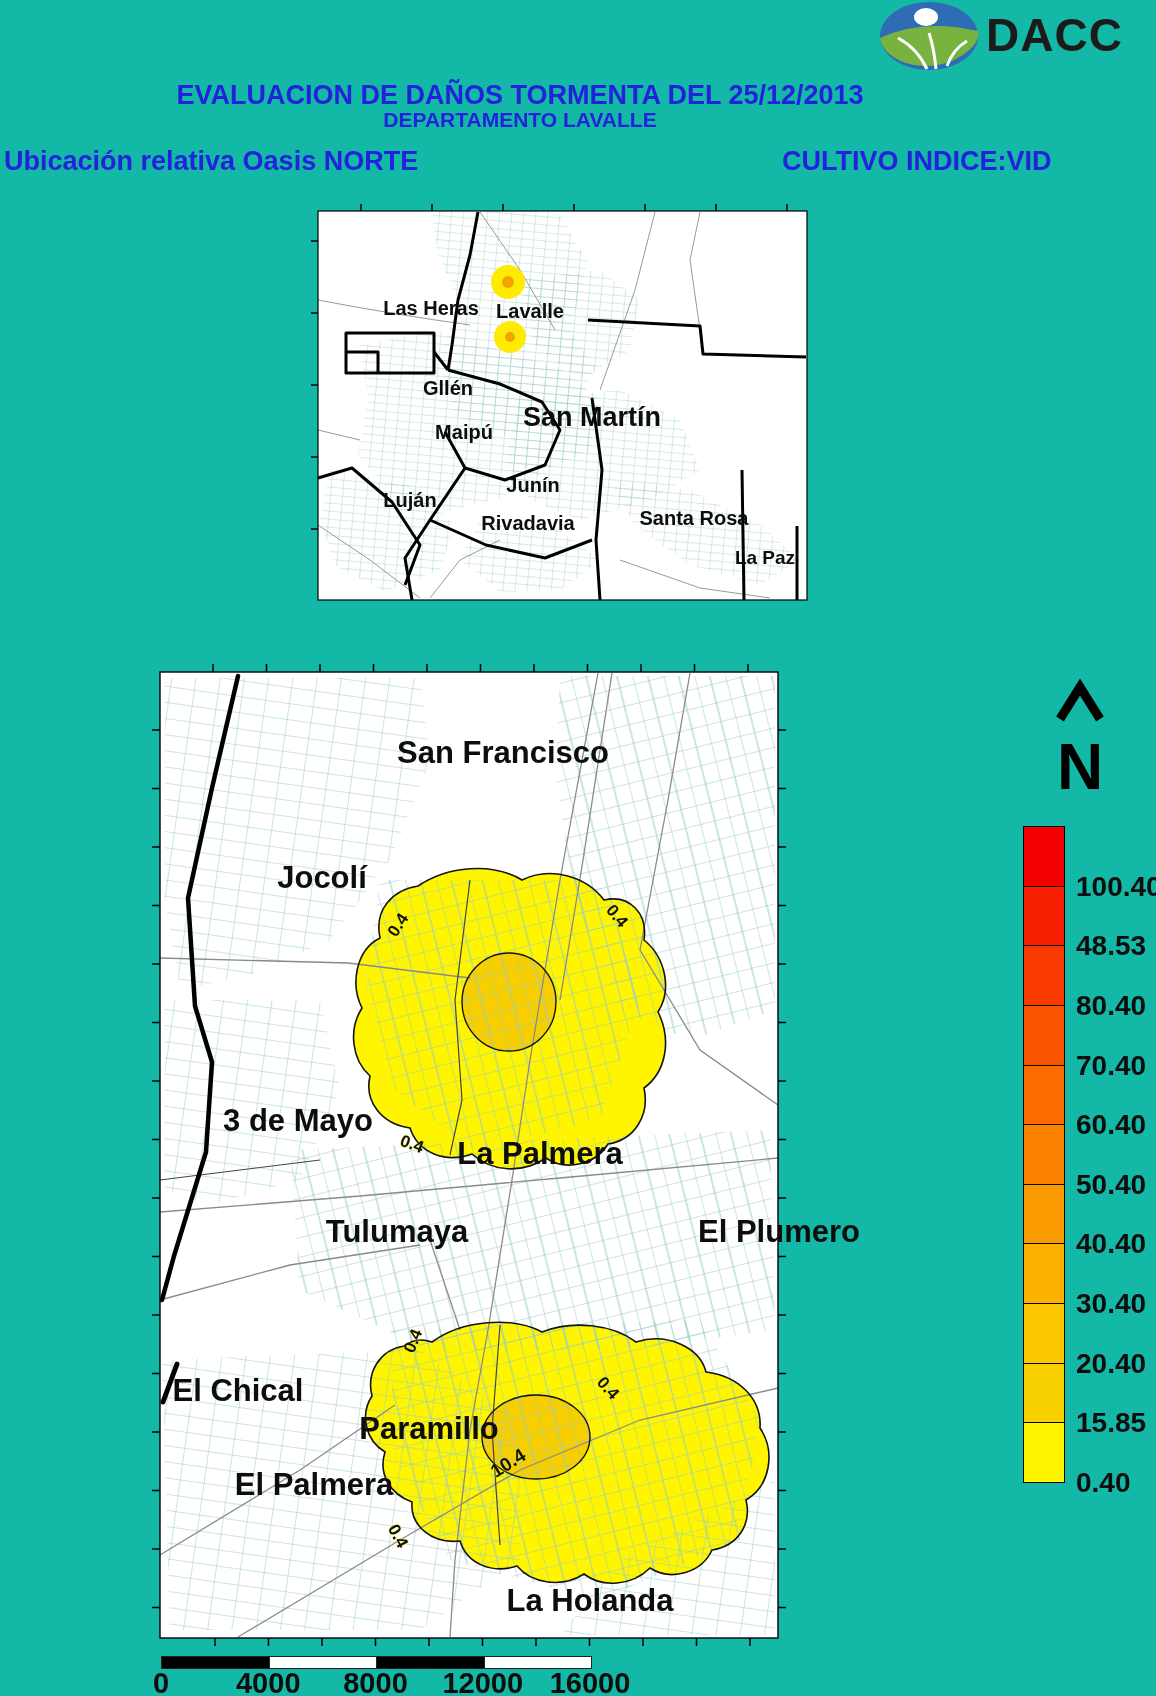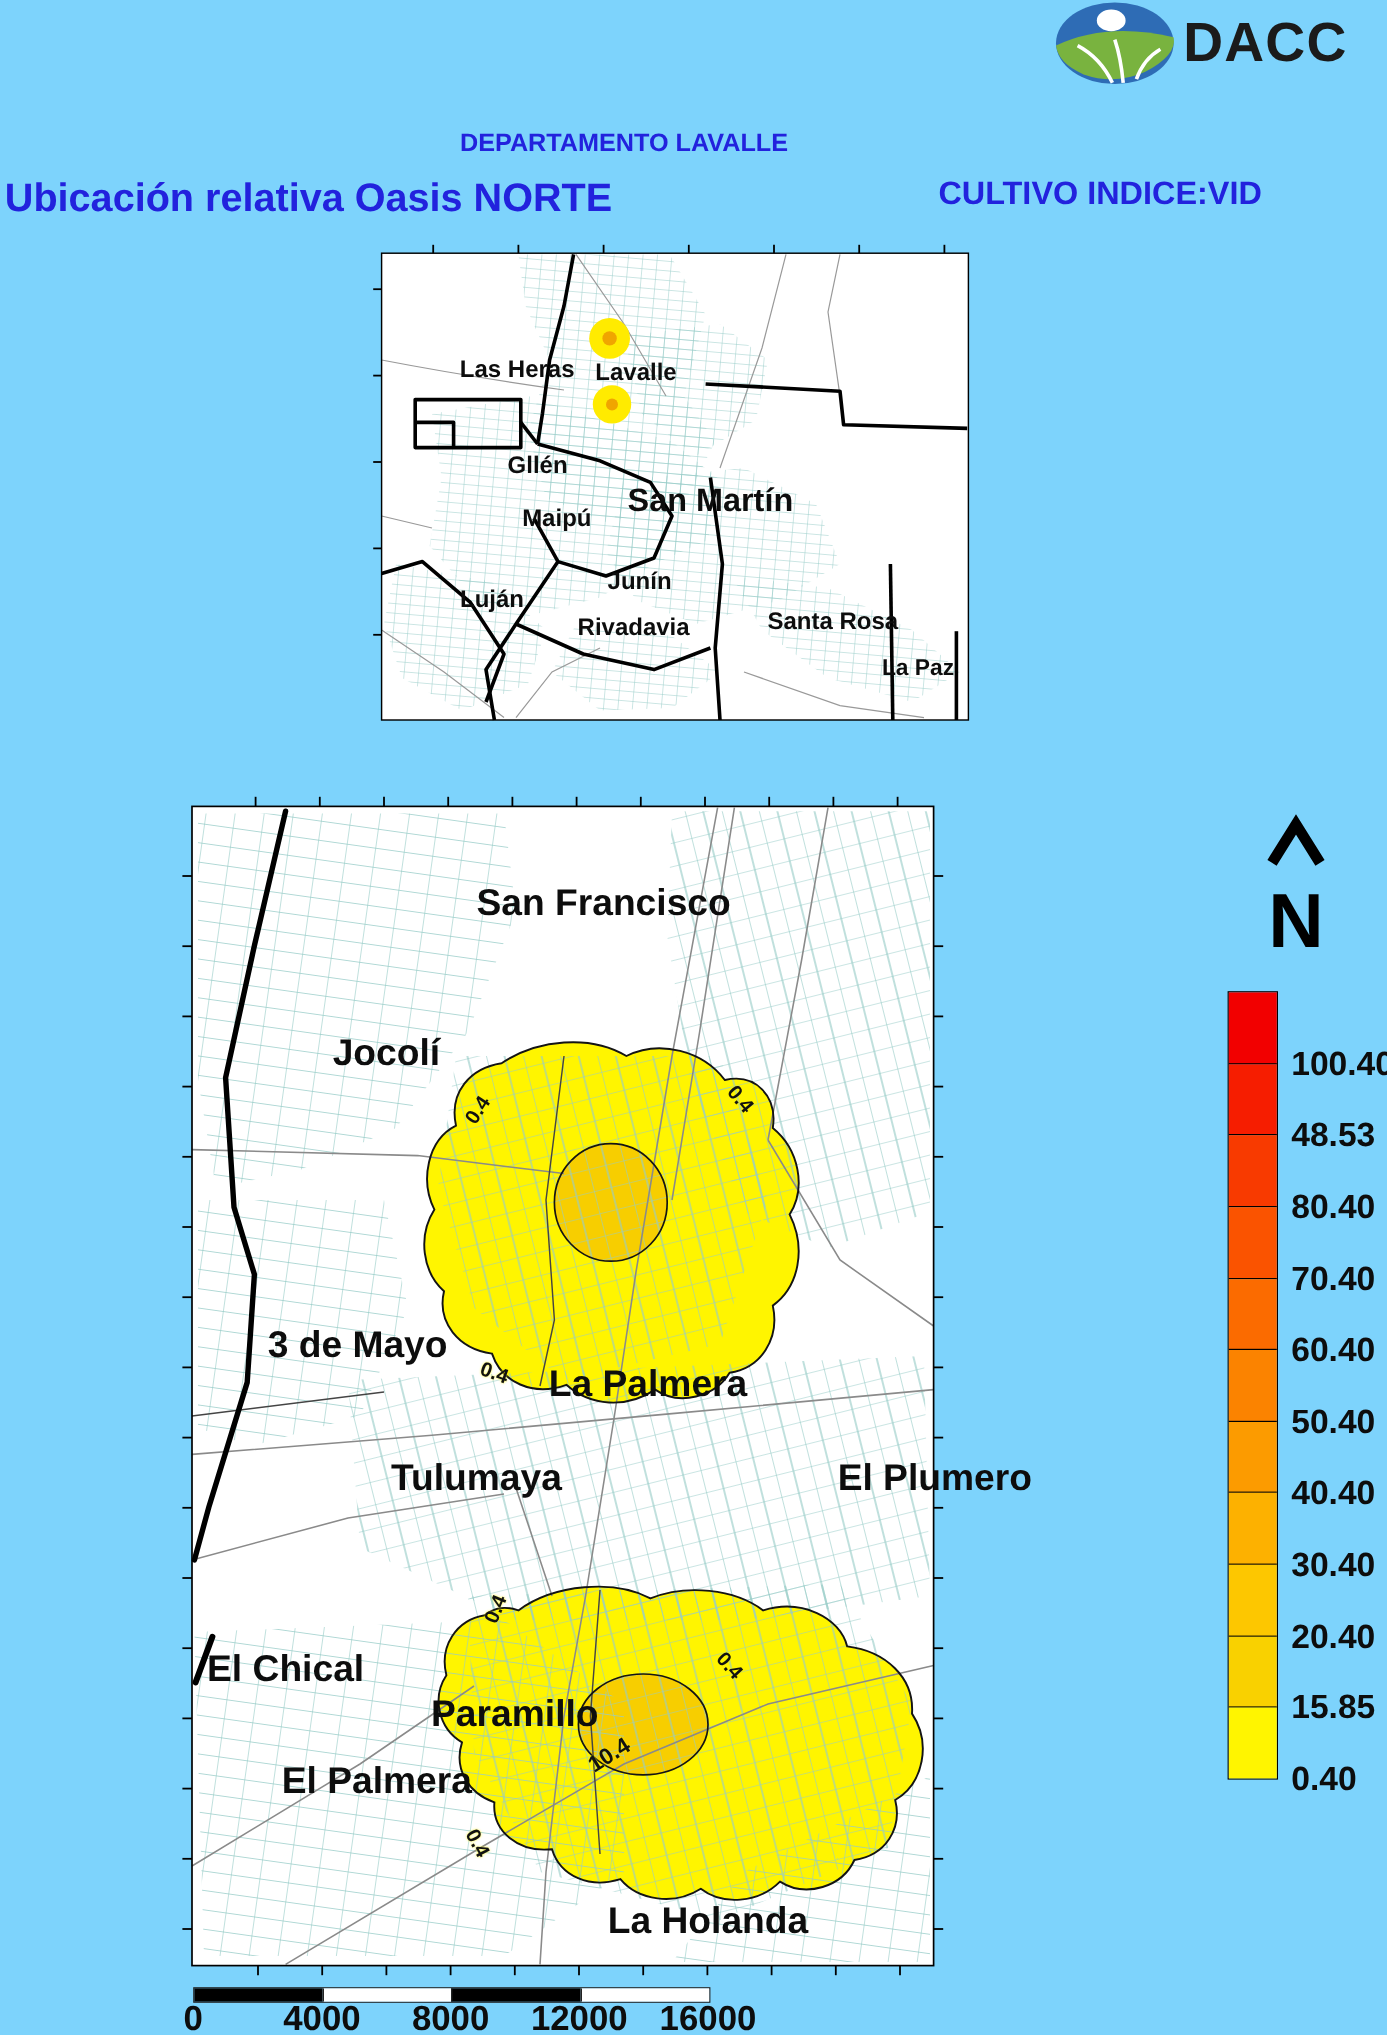--- a/index.html
+++ b/index.html
@@ -1,22 +1,22 @@
 <!DOCTYPE html>
 <html style="--title-blue: #2222DD; --blob-yellow: #FFF500; --blob-gold: #F7CE00; --parcel-teal: #96CCC7;"><head>
 <meta charset="utf-8">
 <style>
   html,body{margin:0;padding:0;background:#fff;}
-  .page{position:relative;width:1156px;height:1696px;background:#7dd3fc;overflow:hidden;
+  .page{position:relative;width:1156px;height:1696px;background:#14b8a6;overflow:hidden;
         font-family:"Liberation Sans",sans-serif;}
   .abs{position:absolute;}
   .blue{color:var(--title-blue,#2222DD);}
   .title1{left:0;top:80px;width:1040px;text-align:center;font-size:27px;font-weight:700;}
   .title2{left:0;top:108px;width:1040px;text-align:center;font-size:21px;font-weight:700;}
-  .sub-left{left:4px;top:146px;font-size:33px;font-weight:700;white-space:nowrap;}
+  .sub-left{left:4px;top:146px;font-size:27px;font-weight:700;white-space:nowrap;}
   .sub-right{left:782px;top:146px;font-size:27px;font-weight:700;white-space:nowrap;}
   .logo-text{position:absolute;left:986px;top:8px;font-size:46px;font-weight:700;color:#1b1b1b;letter-spacing:1px;}
   #map-svg{position:absolute;left:0;top:0;pointer-events:none;}
   .plabel{position:absolute;font-weight:700;color:#0d0d0d;white-space:nowrap;line-height:1;}
   .contour{color:#111;text-shadow:0 0 2px rgba(255,245,0,.9);}
   .north-n{position:absolute;left:1080px;top:767px;transform:translate(-50%,-50%);
            font-size:64px;font-weight:700;color:#000;line-height:1;}
   #legend-bar{position:absolute;left:1023px;top:826px;width:42px;height:657px;
               border:1px solid #000;box-sizing:border-box;display:flex;flex-direction:column;}
   .lseg{flex:1;border-bottom:1px solid #000;}
@@ -37,20 +37,21 @@
       <ellipse cx="929" cy="36" rx="49" ry="34" fill="#2E6CB5"></ellipse>
       <path d="M880,38 Q922,18 978,31 Q981,46 954,60 Q929,71 903,62 Q882,53 880,38 Z" fill="#79B33F"></path>
       <ellipse cx="926" cy="17" rx="12" ry="9" fill="#ffffff"></ellipse>
       <path d="M927,69 Q917,48 898,38" stroke="#ffffff" stroke-width="3" fill="none"></path>
       <path d="M936,69 Q934,48 929,33" stroke="#ffffff" stroke-width="3" fill="none"></path>
       <path d="M947,66 Q953,49 967,41" stroke="#ffffff" stroke-width="3" fill="none"></path>
     </svg>
   </div>
   <span class="logo-text">DACC</span>
 
+  <div class="abs blue title1">EVALUACION DE DAÑOS TORMENTA DEL 25/12/2013</div>
   <div class="abs blue title2">DEPARTAMENTO LAVALLE</div>
   <div class="abs blue sub-left">Ubicación relativa Oasis NORTE</div>
   <div class="abs blue sub-right">CULTIVO INDICE:VID</div>
 
   <svg id="map-svg" width="1156" height="1696" viewBox="0 0 1156 1696">
     <defs>
       <pattern id="pA" width="24" height="16" patternUnits="userSpaceOnUse" patternTransform="rotate(8)">
         <path d="M0 0H24M0 0V16" stroke="var(--parcel-teal,#96CCC7)" stroke-width="1" fill="none"></path>
       </pattern>
       <pattern id="pB" width="30" height="19" patternUnits="userSpaceOnUse" patternTransform="rotate(-14)">

